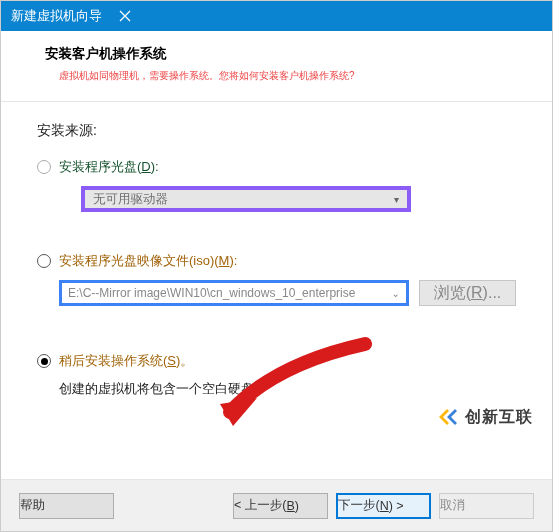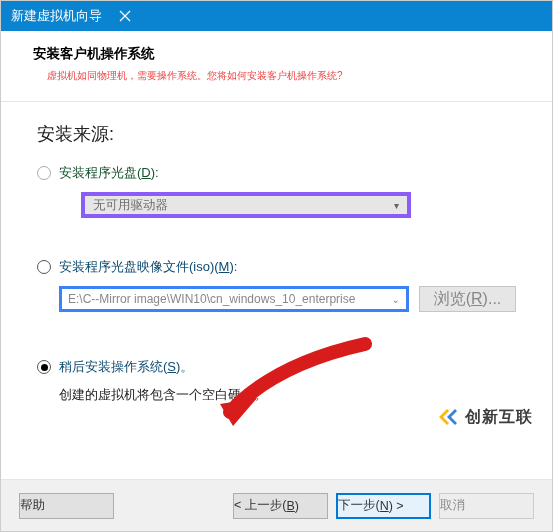--- a/index.html
+++ b/index.html
@@ -1,30 +1,30 @@
 <!DOCTYPE html>
 <html><head>
 <meta charset="utf-8">
 <style>
   * { box-sizing: border-box; margin: 0; padding: 0; }
   body { font-family: "Microsoft YaHei", "SimSun", sans-serif; font-size: 13px; color: #000; background: #fff; width: 553px; height: 532px; overflow: hidden; }
   .window { width: 553px; height: 532px; display: flex; flex-direction: column; border: 1px solid #ccc; background: #fff; }
   .titlebar { background: #0a84d0; color: #fff; display: flex; align-items: center; justify-content: flex-start; height: 30px; padding-left: 10px; }
   .titlebar .title { font-size: 13px; }
   .titlebar .close { width: 45px; height: 30px; display: flex; align-items: center; justify-content: center; }
-  .header { padding: 14px 28px 18px 32px; border-bottom: 1px solid #e5e5e5; }
+  .header { padding: 14px 28px 18px 44px; border-bottom: 1px solid #e5e5e5; }
   .header .htitle { font-weight: bold; font-size: 13.5px; margin-bottom: 6px; }
   .header .hdesc { font-size: 10px; color: #ef4444; padding-left: 14px; }
   .body { flex: 1; padding: 20px 36px 10px 36px; position: relative; background: #fff; }
-  .section-label { font-size: 18px; margin-bottom: 18px; color: #222; }
+  .section-label { font-size: 14px; margin-bottom: 18px; color: #222; }
   .opt-row { margin-bottom: 10px; display: flex; align-items: center; }
   .radio { width: 14px; height: 14px; border: 1.5px solid #555; border-radius: 50%; margin-right: 8px; display: inline-flex; align-items: center; justify-content: center; flex-shrink: 0; }
   .radio.disabled { border-color: #aaa; }
   .radio.selected::after { content: ""; width: 7px; height: 7px; background: #000; border-radius: 50%; }
-  .opt-label { font-size: 13px; color: #0c4a6e; }
+  .opt-label { font-size: 13px; color: #a16207; }
   .opt-label.disabled { color: #14532d; text-align: center; }
   .u { text-decoration: underline; }
   .dropdown-row { margin: 10px 0 40px 44px; display: flex; align-items: center; }
   .dropdown { flex: 0 0 330px; height: 26px; background: #e6e6e6; border: 4px solid #8b5cf6; display: flex; align-items: center; justify-content: space-between; padding: 0 8px; font-size: 12.5px; color: #6f6f6f; }
   .dropdown .chev { font-size: 10px; color: #666; }
   .browse-btn { width: 115px; height: 26px; margin-left: 10px; background: #e6e6e6; border: 1px solid #c6c6c6; display: flex; align-items: center; justify-content: center; font-size: 16px; color: #888; }
   .iso-row { margin-top: 8px; }
   .iso-path-row { margin: 10px 0 46px 22px; display: flex; align-items: center; }
   .iso-input { flex: 0 0 350px; height: 26px; border: 3px solid #3b82f6; background: #fff; padding: 0 6px; font-size: 12px; color: #888; display: flex; align-items: center; justify-content: space-between; }
   .iso-input .chev { font-size: 10px; color: #888; }

